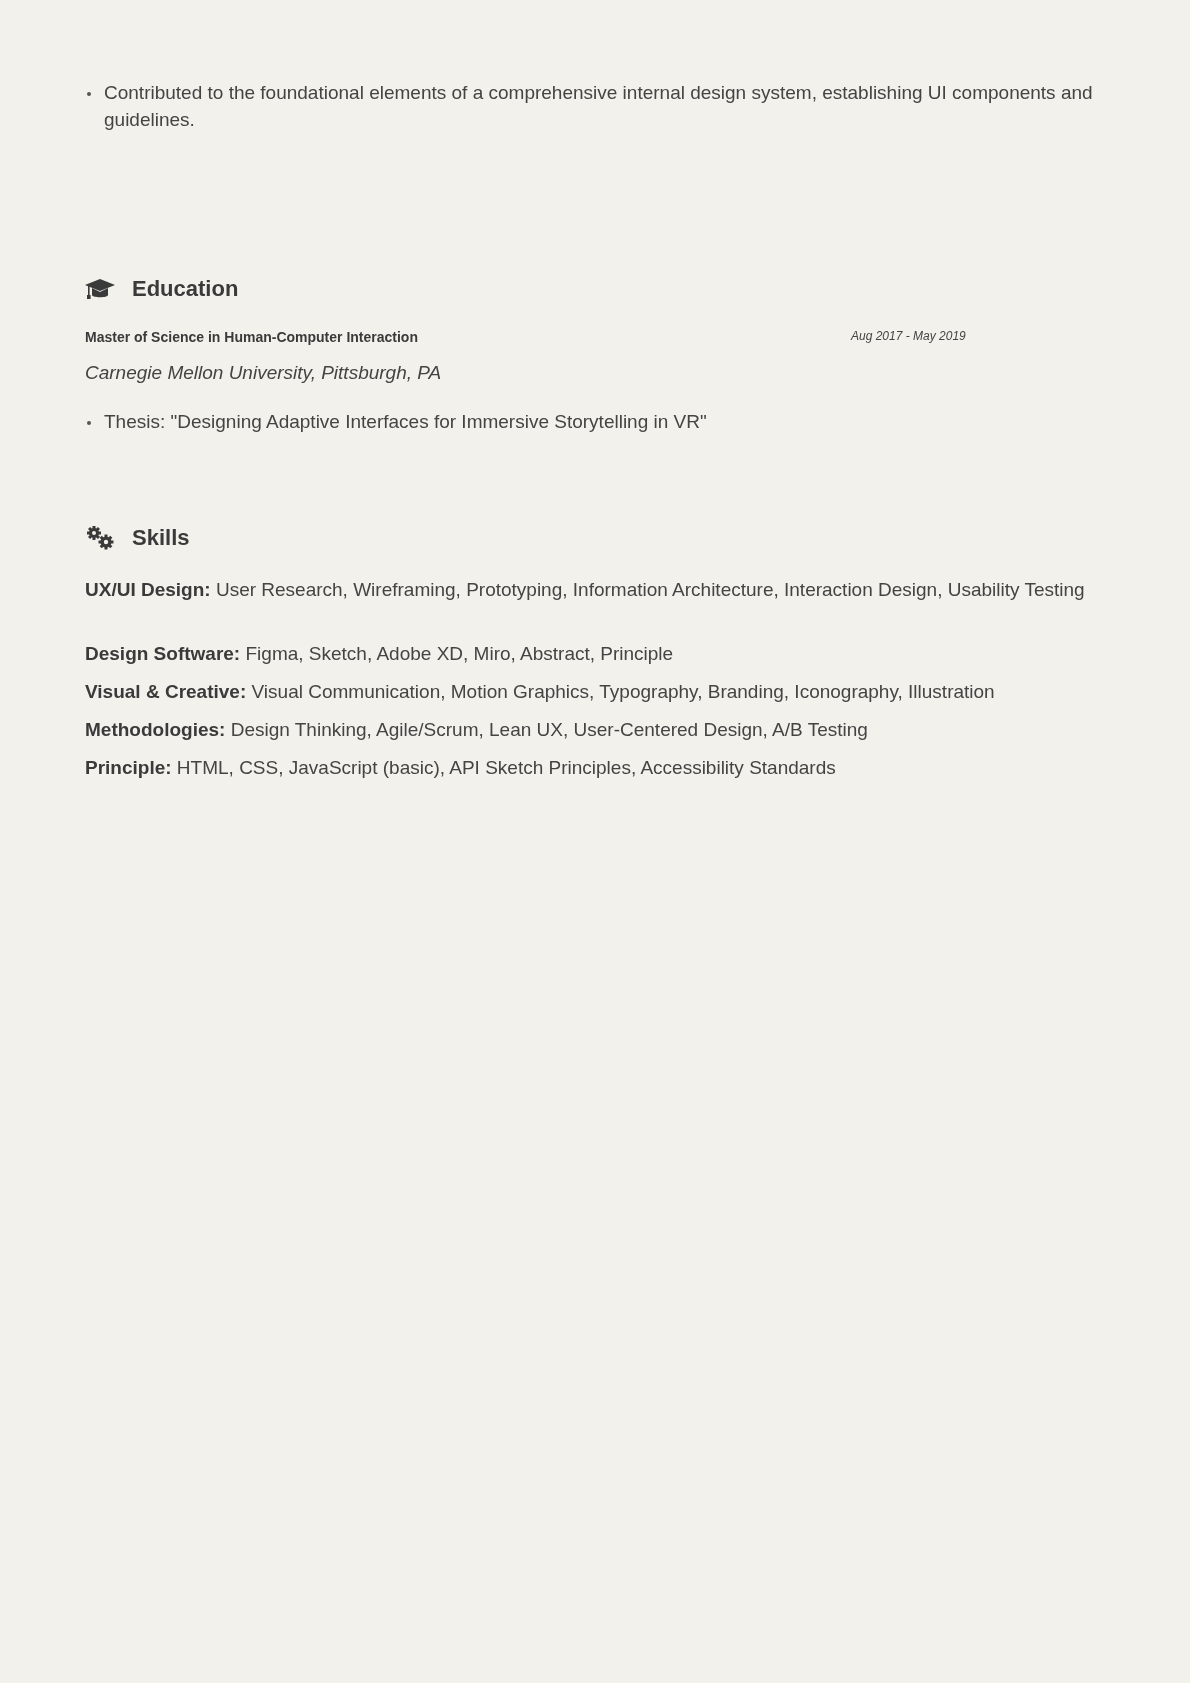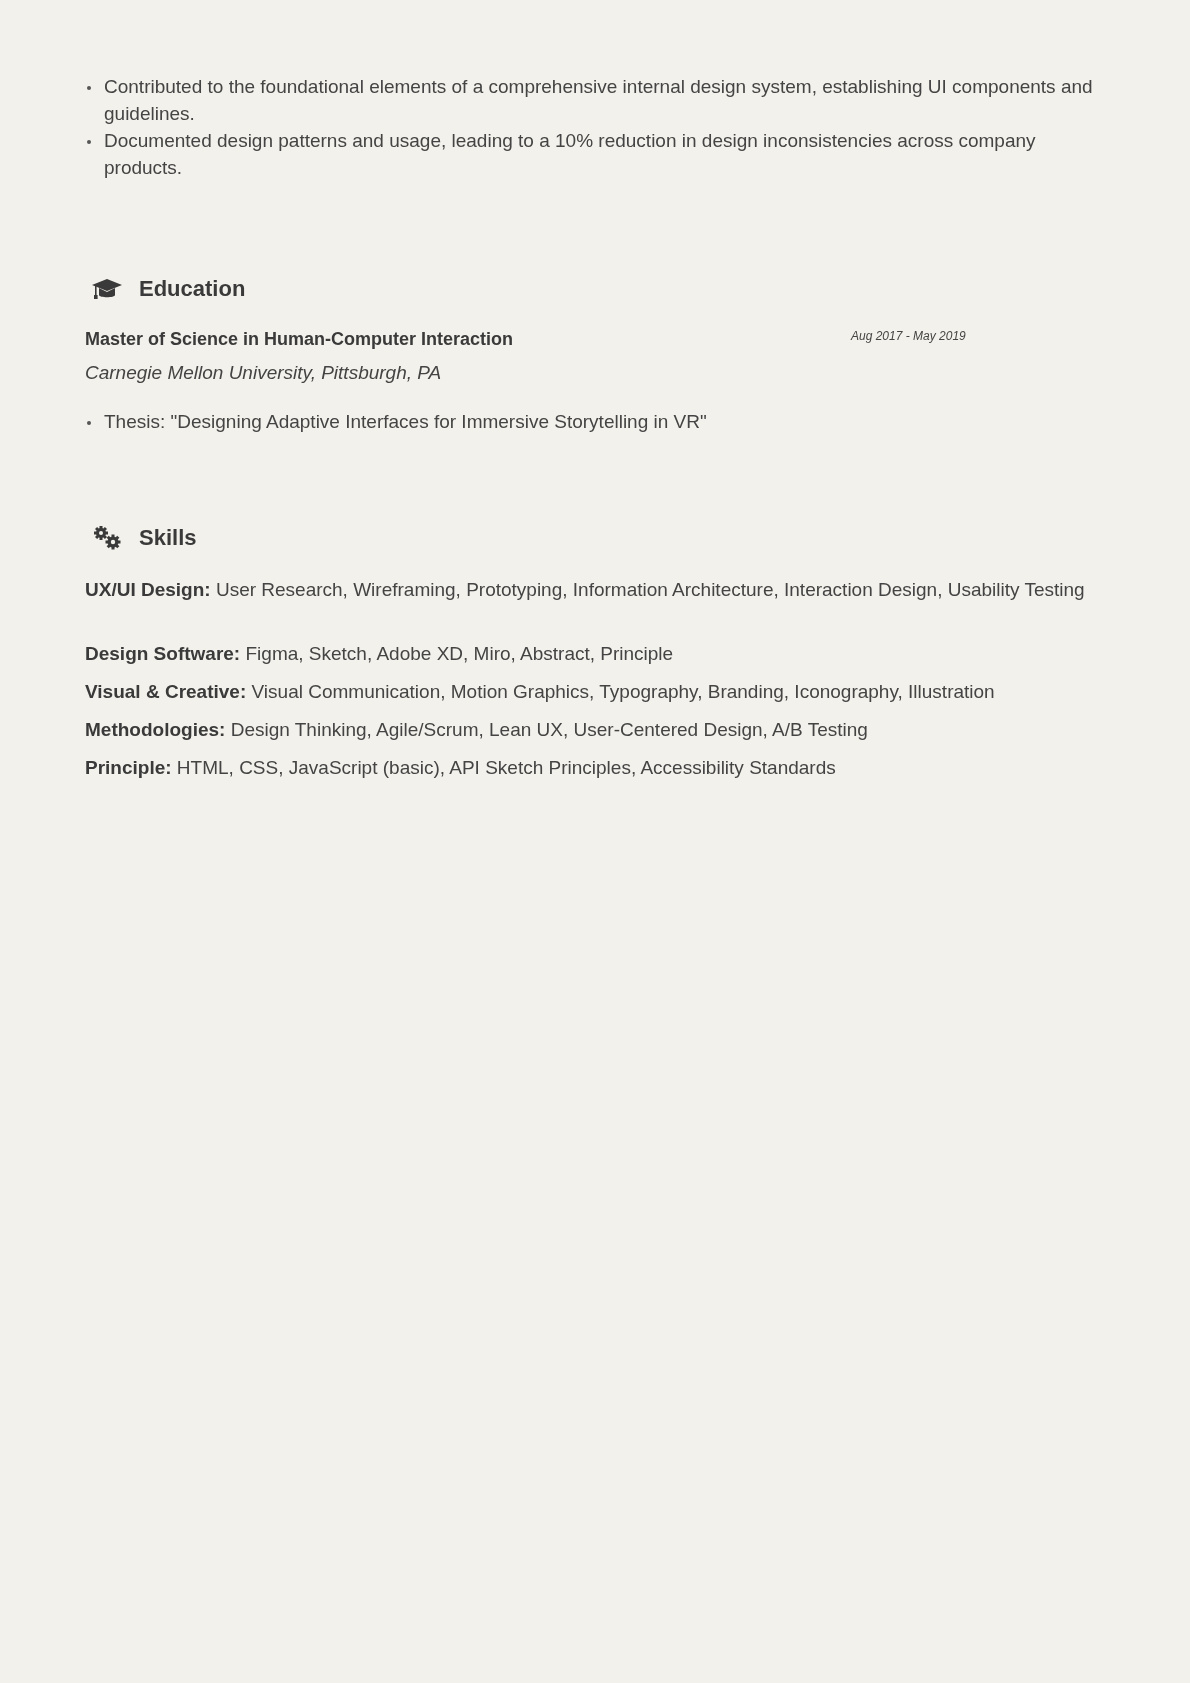--- a/index.html
+++ b/index.html
@@ -13,46 +13,45 @@
     .page { position: relative; padding: 0 85px; }
     ul.bullets { list-style: none; margin: 0; padding: 0; }
     ul.bullets li {
       position: relative; padding-left: 19px;
       font-size: 19px; line-height: 27px; color: #444;
     }
     ul.bullets li::before {
       content: ""; position: absolute; left: 2px; top: 13px;
       width: 4px; height: 4px; border-radius: 50%; background: #555;
     }
-    .exp-bullets { position: absolute; top: 73px; left: 85px; width: 1020px; }
+    .exp-bullets { position: absolute; top: 79px; left: 85px; width: 1020px; }
     .section-head {
-      position: absolute; left: 92px; display: flex; align-items: center;
+      position: absolute; left: 85px; display: flex; align-items: center;
     }
     .section-head .icon { width: 32px; height: 28px; margin-right: 15px; display:flex; align-items:center; }
     .section-head .title { font-size: 22px; font-weight: bold; color: #3a3a3a; }
     .edu-head { top: 275px; }
-    .degree { position: absolute; top: 329px; left: 85px; font-size: 18px; font-weight: bold; color: #3a3a3a; }
+    .degree { position: absolute; top: 329px; left: 85px; font-size: 14px; font-weight: bold; color: #3a3a3a; }
     .dates { position: absolute; top: 329px; left: 851px; font-size: 12px; font-style: italic; color: #444; }
     .school { position: absolute; top: 362px; left: 85px; font-size: 19px; font-style: italic; color: #444; }
     .edu-bullets { position: absolute; top: 408px; left: 85px; width: 1020px; }
     .skills-head { top: 524px; }
     .skill-row {
       position: absolute; left: 85px; width: 1020px;
       font-size: 19px; line-height: 27px; color: #444;
     }
     .skill-row .label { font-weight: bold; color: #3a3a3a; }
   </style>
 </head>
 <body>
 
 <div class="page">
 
   <ul class="bullets exp-bullets">
     <li>Contributed to the foundational elements of a comprehensive internal design system, establishing UI components and guidelines.</li>
-    <li>Documented design patterns and usage, leading to a 10% reduction in design inconsistencies across company products.</li>
   </ul>
 
   <div class="section-head edu-head">
     <span class="icon">
       <svg width="30" height="24" viewBox="0 0 30 24">
         <polygon points="15,2 30,8 15,14 0,8" fill="#3a3a3a"></polygon>
         <path d="M7 11 L7 18 C7 21 23 21 23 18 L23 11 L15 15 Z" fill="#3a3a3a"></path>
         <rect x="3" y="8" width="1.6" height="11" fill="#3a3a3a"></rect>
         <rect x="2" y="18" width="3.6" height="4" fill="#3a3a3a"></rect>
       </svg>

